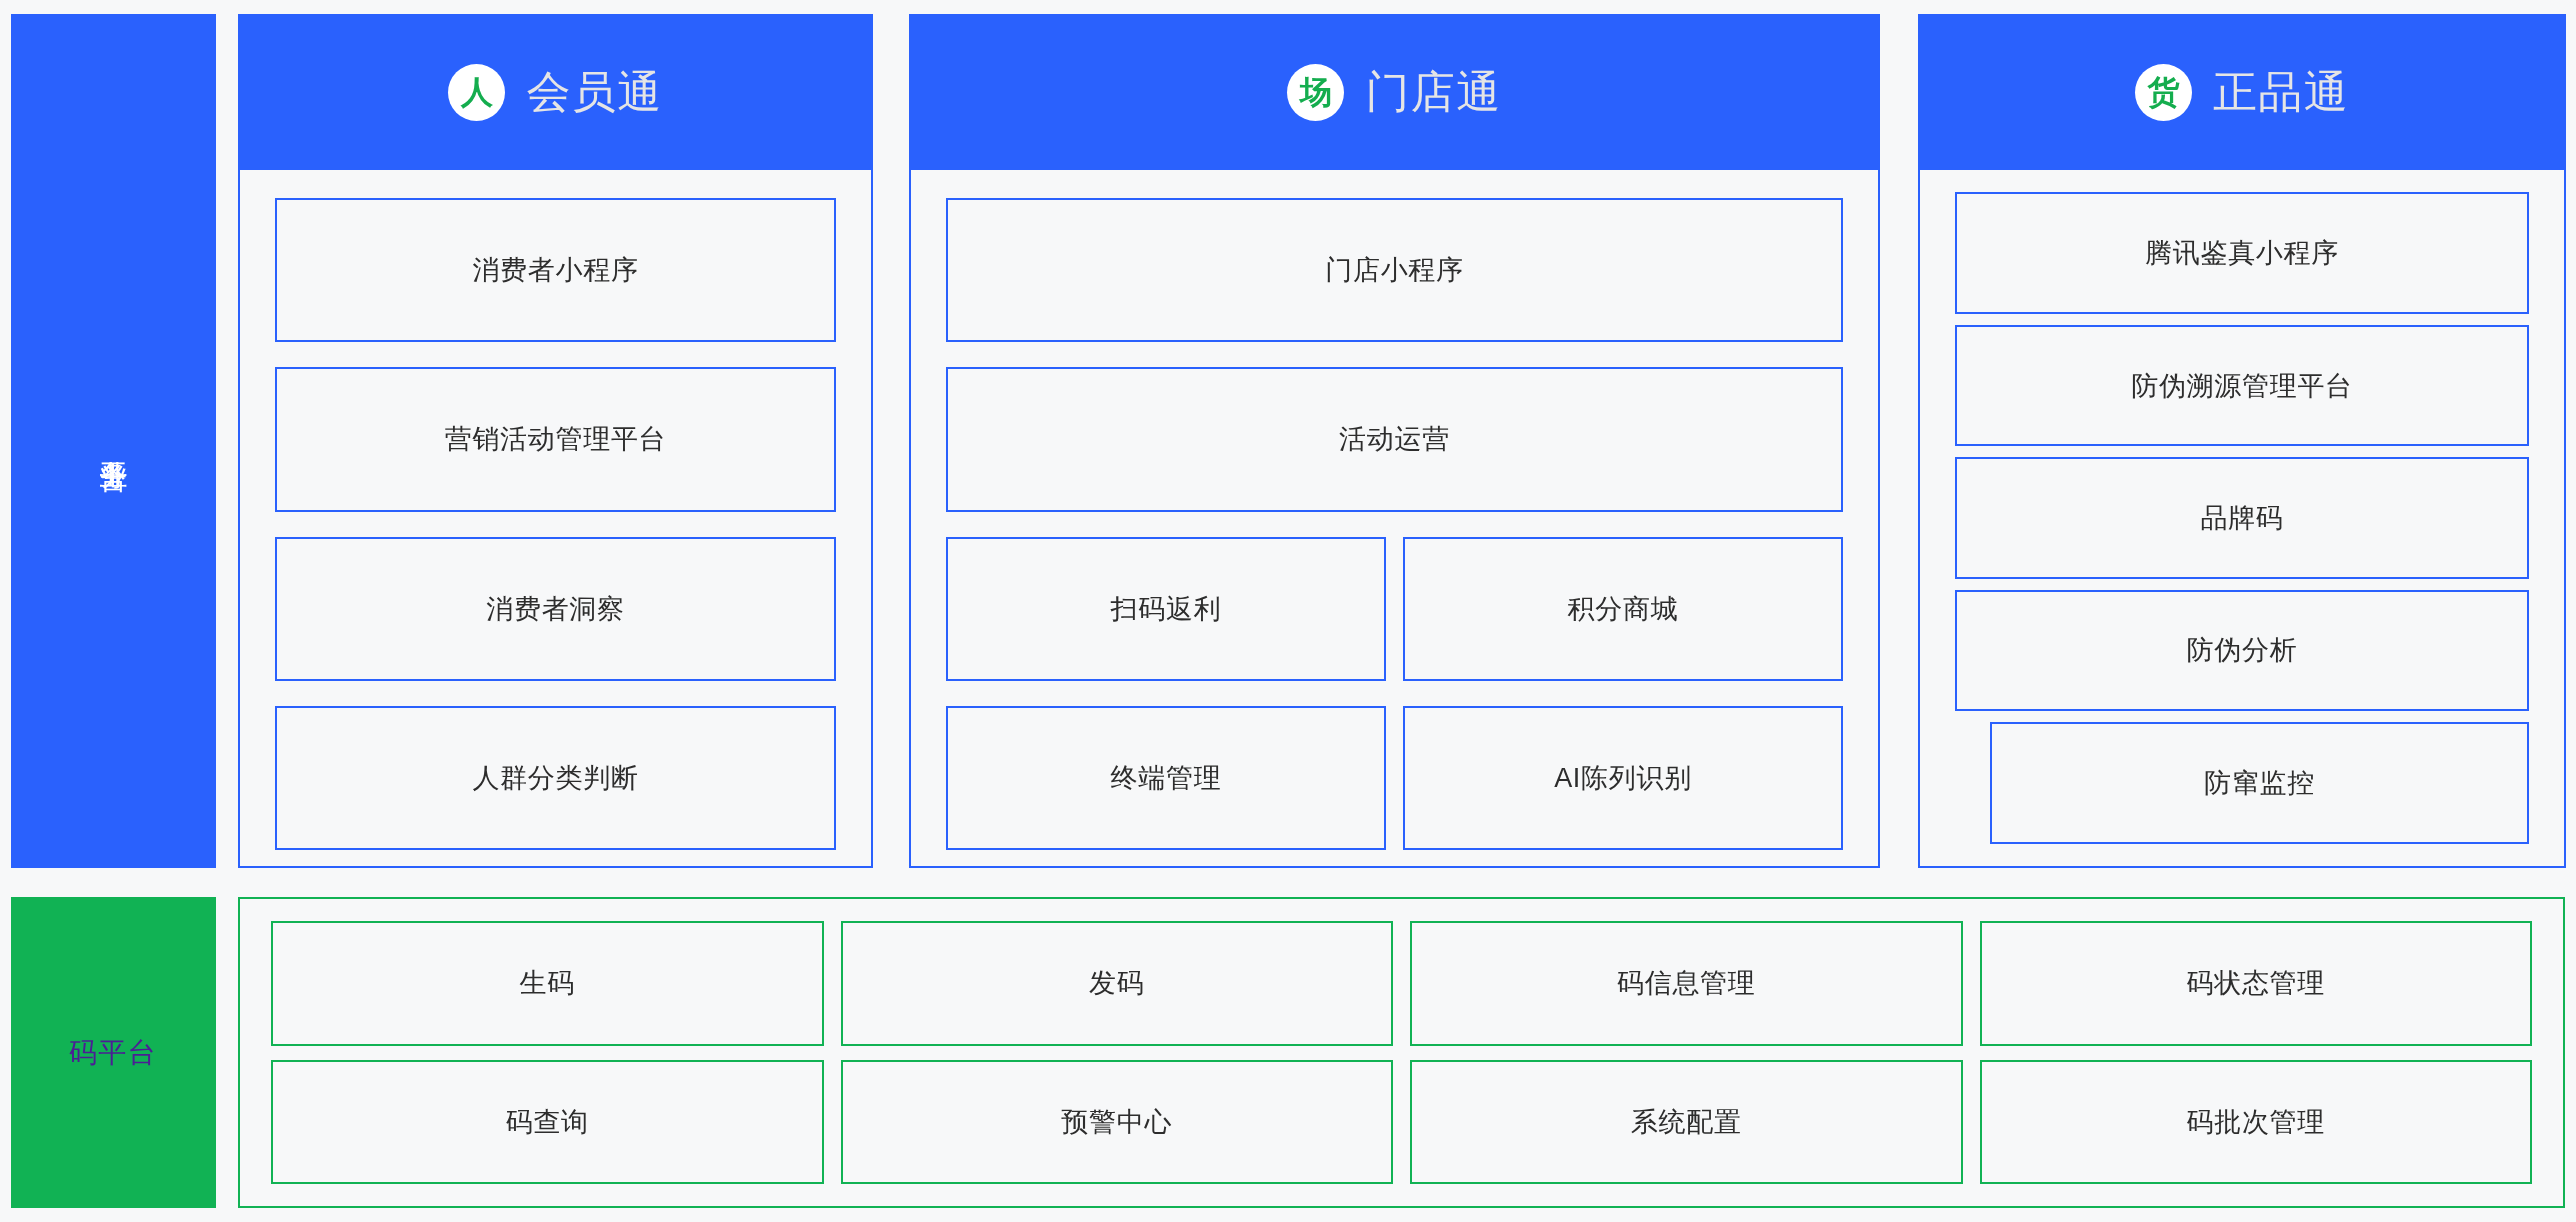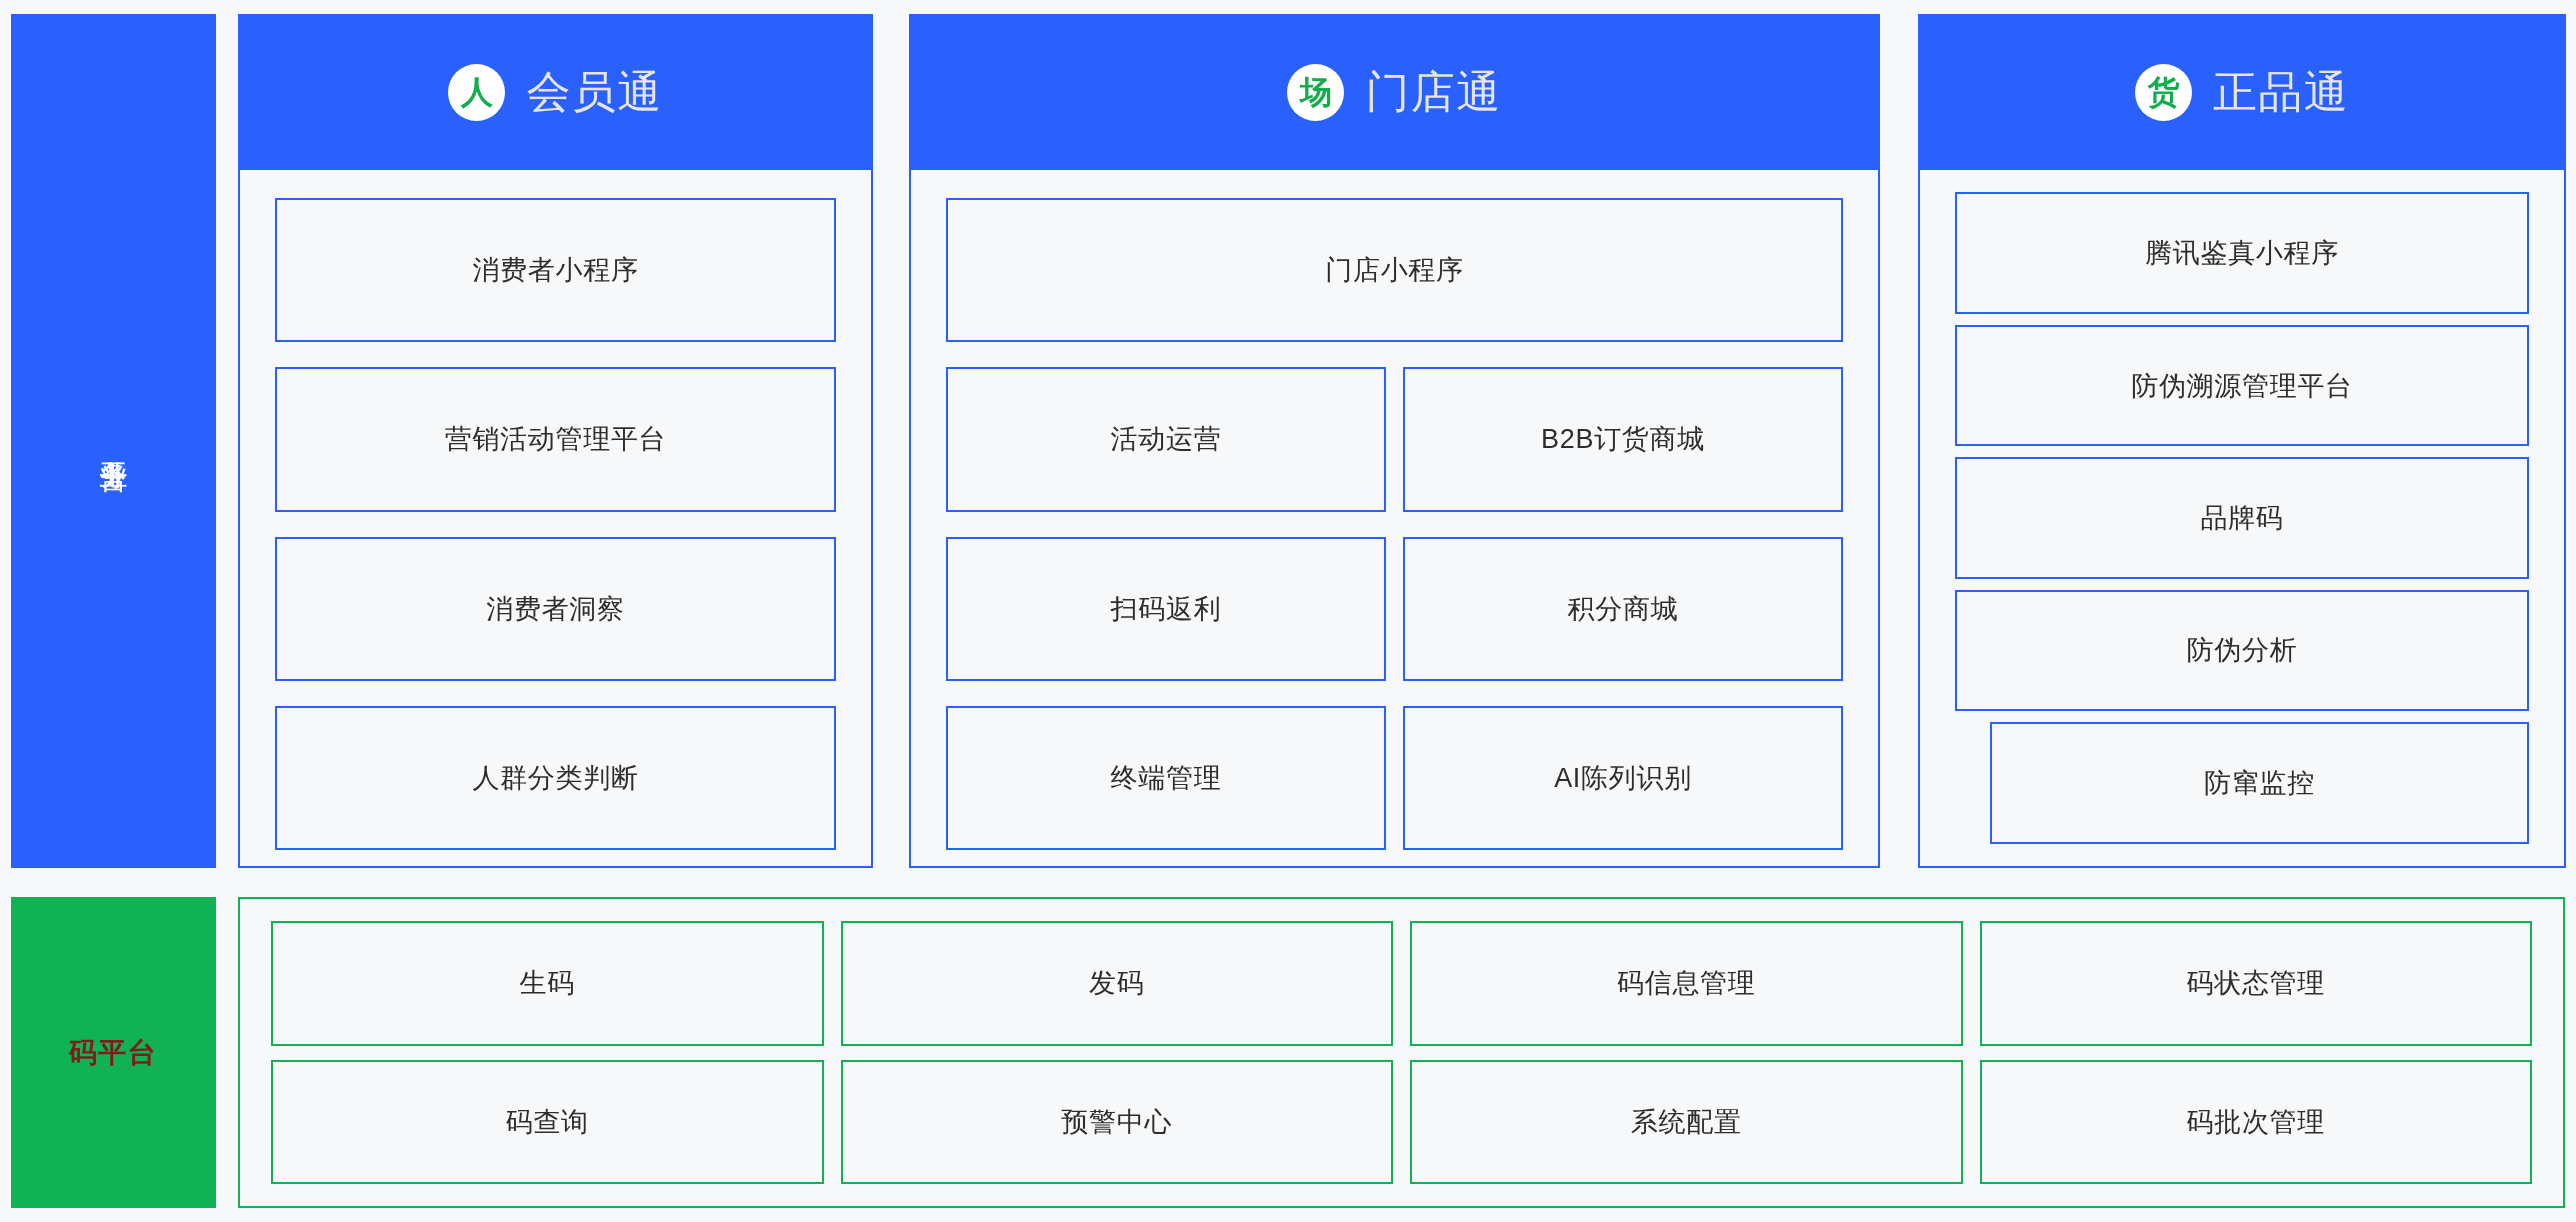--- a/index.html
+++ b/index.html
@@ -138,23 +138,23 @@
     left: 10.5px;
     top: 0;
     width: 205px;
     height: 311px;
     background: #11b254;
     display: flex;
     align-items: center;
     justify-content: center;
   }
   .code-label-text {
-    color: #7f1d1d;
+    color: #4c1d95;
     font-size: 28px;
-    font-weight: bold;
+    font-weight: normal;
     letter-spacing: 1.4px;
   }
   .code-container {
     position: absolute;
     left: 238px;
     top: 0;
     width: 2327px;
     height: 311px;
     box-sizing: border-box;
     border: 2.8px solid #11b254;
@@ -219,21 +219,20 @@
       <div class="card-header">
         <span class="header-badge">场</span>
         <span class="header-title">门店通</span>
       </div>
       <div class="card-body">
         <div class="tile-row">
           <div class="tile">门店小程序</div>
         </div>
         <div class="tile-row">
           <div class="tile">活动运营</div>
-          <div class="tile">B2B订货商城</div>
         </div>
         <div class="tile-row">
           <div class="tile">扫码返利</div>
           <div class="tile">积分商城</div>
         </div>
         <div class="tile-row">
           <div class="tile">终端管理</div>
           <div class="tile">AI陈列识别</div>
         </div>
       </div>

